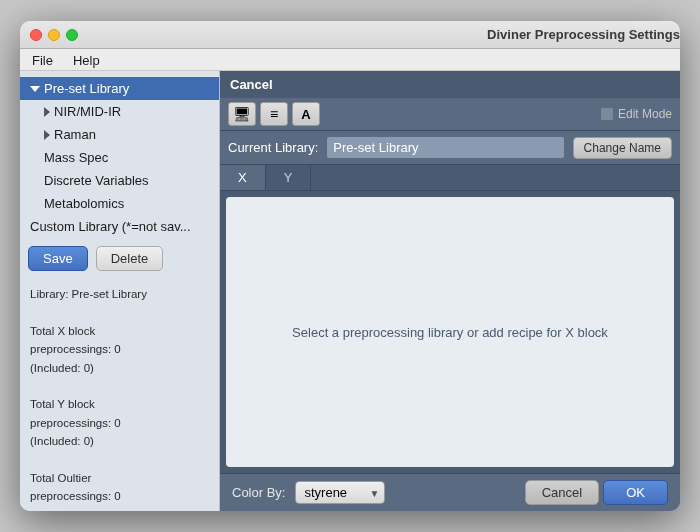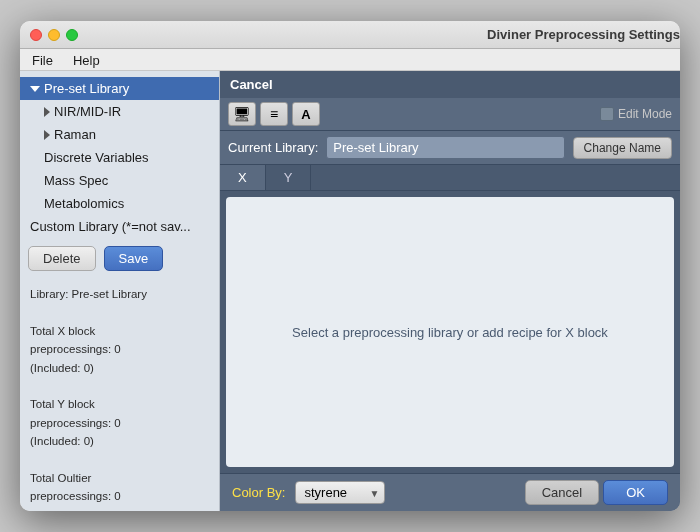--- a/index.html
+++ b/index.html
@@ -262,21 +262,21 @@
     .bottom-bar {
       background: #5a6a80;
       padding: 6px 12px;
       display: flex;
       align-items: center;
       gap: 10px;
       border-top: 1px solid #3a4a60;
       flex-shrink: 0;
     }
     .color-by-label {
-      color: #fde047;
+      color: #e5e5e5;
       font-size: 13px;
     }
     .color-by-select {
       padding: 3px 24px 3px 8px;
       border-radius: 4px;
       border: 1px solid #999;
       background: linear-gradient(to bottom, #f0f0f0, #d8d8d8);
       font-size: 13px;
       appearance: none;
       -webkit-appearance: none;
@@ -351,38 +351,38 @@
         <div class="triangle-right"></div>
         <span>NIR/MID-IR</span>
       </div>
 
       <div class="sidebar-item sidebar-indent">
         <div class="triangle-right"></div>
         <span>Raman</span>
       </div>
 
       <div class="sidebar-item sidebar-indent">
+        <span>Mass Spec</span>
+      </div>
+
+      <div class="sidebar-item sidebar-indent">
         <span>Discrete Variables</span>
-      </div>
-
-      <div class="sidebar-item sidebar-indent">
-        <span>Mass Spec</span>
       </div>
 
       <div class="sidebar-item sidebar-indent">
         <span>Metabolomics</span>
       </div>
 
       <div class="sidebar-item">
         <span>Custom Library (*=not sav...</span>
       </div>
 
       <div class="sidebar-footer">
+        <button class="btn btn-primary">Save</button>
         <button class="btn btn-secondary">Delete</button>
-        <button class="btn btn-primary">Save</button>
       </div>
 
       <div class="sidebar-info">
         <div>Library: Pre-set Library</div>
         <br>
         <div>
           Total X block<br>preprocessings: 0<br>(Included: 0)
         </div>
         <br>
         <div>

